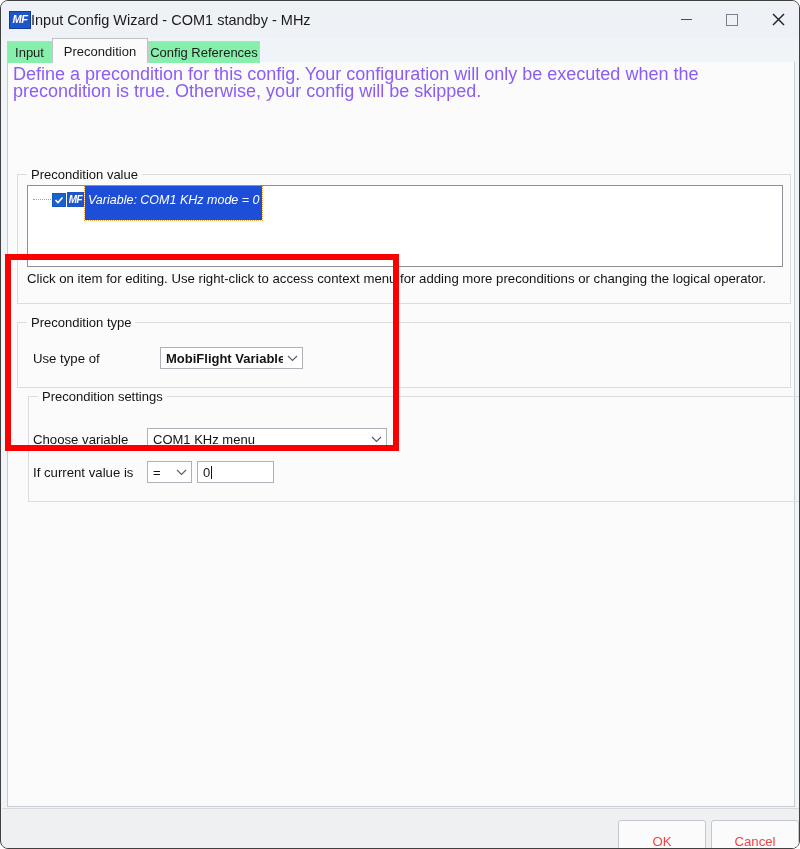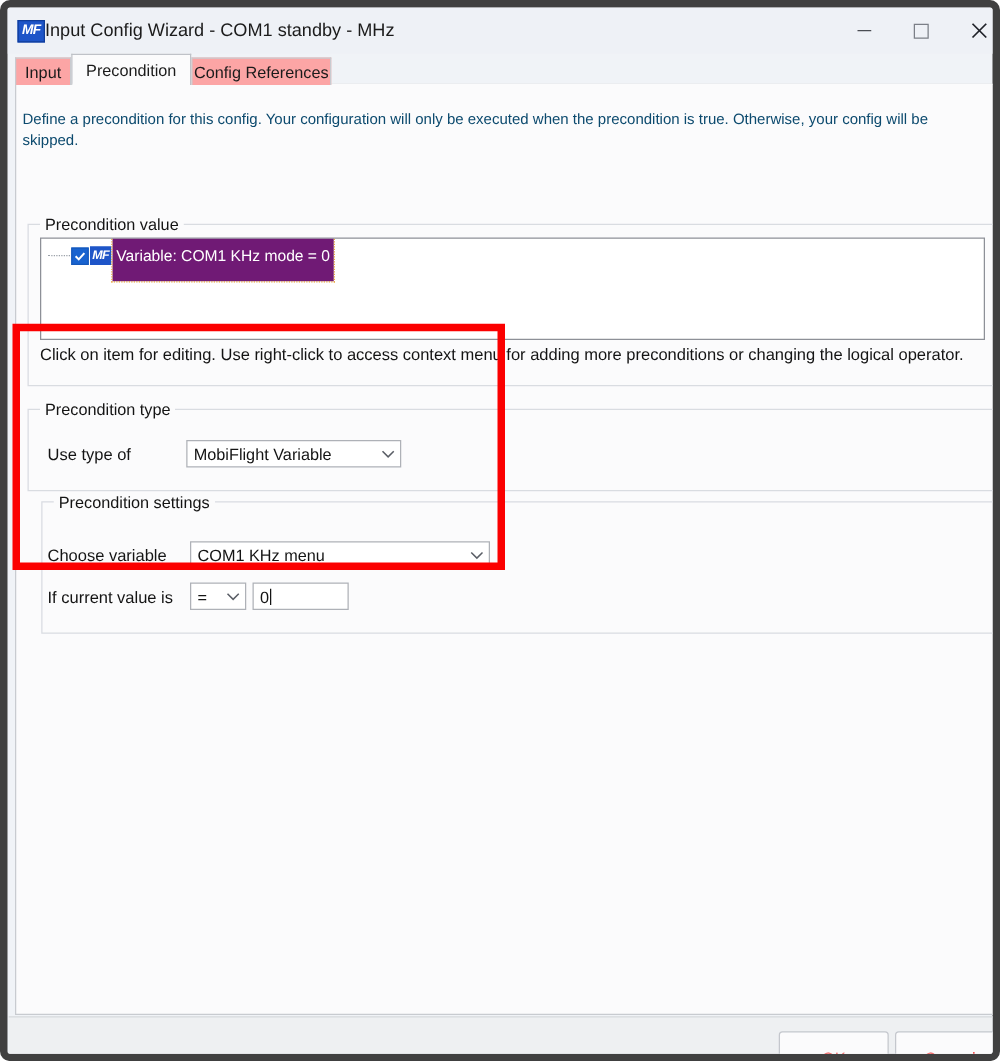--- a/index.html
+++ b/index.html
@@ -8,21 +8,21 @@
     width: 800px; height: 849px;
     background: #ffffff;
     font-family: "Liberation Sans", sans-serif;
     -webkit-font-smoothing: antialiased;
   }
 
   #window {
     position: relative;
     width: 800px; height: 849px;
     background: #f0f3f7;
-    border: 6px solid #404040;
+    border: 1px solid #404040;
     border-radius: 8px;
     overflow: hidden;
   }
 
   
   #titlebar {
     position: absolute; left: 0; top: 0;
     width: 800px; height: 37px;
     background: #eef1f6;
     display: flex; align-items: center;
@@ -75,21 +75,21 @@
   #tabstrip::after {
     content: ""; position: absolute; left: 0; bottom: 0;
     width: 788px; height: 1px; background: #c8cbd0;
   }
   .tab {
     position: absolute; bottom: 0;
     height: 22px;
     padding: 0 9px;
     display: flex; align-items: center;
     font-size: 13px; color: #1b1b1b;
-    background: #fca5a5;
+    background: #86efac;
     border: 1px solid #c8cbd0;
     border-bottom: none;
     white-space: nowrap;
     z-index: 1;
   }
   .tab.active {
     height: 25px;
     background: #fbfbfc;
     border-color: #bfc2c8;
     z-index: 3;
@@ -105,24 +105,24 @@
   
   #tabpage {
     position: absolute; left: 6px; top: 61px;
     width: 788px; height: 745px;
     background: #fbfbfc;
     border: 1px solid #c8cbd0;
     border-top: none;
   }
 
   #desc {
-    position: absolute; left: 5px; top: 20px;
+    position: absolute; left: 5px; top: 4px;
     width: 772px;
-    font-size: 12px; line-height: 17px;
-    color: #0c4a6e;
+    font-size: 18px; line-height: 17px;
+    color: #8b5cf6;
   }
 
   
   .group {
     position: absolute;
     border: 1px solid #d9dce1;
   }
   .group > .glabel {
     position: absolute; top: -8px; left: 9px;
     padding: 0 4px;
@@ -168,29 +168,30 @@
     flex: none;
     margin-left: 1px;
     display: flex; align-items: center; justify-content: center;
   }
   #tree-icon span {
     color: #ffffff; font-size: 10px;
     font-weight: bold; font-style: italic;
     letter-spacing: -0.5px; line-height: 1;
   }
   #tree-label {
-    background: #701a75;
+    background: #1d4ed8;
     color: #ffffff;
     font-size: 12.5px;
     line-height: 16px;
     padding: 12px 3px;
     margin-left: 1px;
     outline: 1px dotted #e8a33d;
     outline-offset: 0px;
     white-space: nowrap;
+    font-style: italic;
   }
 
   #list-hint {
     position: absolute; left: 9px; top: 96px;
     font-size: 13.2px; color: #141414;
     white-space: nowrap;
   }
 
   
   .flabel {
@@ -229,21 +230,21 @@
     font-size: 13px; color: #141414;
   }
   .textbox .caret {
     display: inline-block;
     width: 1px; height: 13px;
     background: #141414;
     margin-left: 1px;
   }
 
   #lbl-usetype   { left: 25px; top: 289px; width: 100px; }
-  #cmb-usetype   { left: 136px; top: 285px; width: 172px; }
+  #cmb-usetype   { left: 152px; top: 285px; width: 143px; font-weight: bold; }
 
   #lbl-variable  { left: 25px; top: 370px; width: 110px; }
   #cmb-variable  { left: 139px; top: 366px; width: 240px; }
 
   #lbl-curval    { left: 25px; top: 403px; width: 110px; }
   #cmb-operator  { left: 139px; top: 399px; width: 45px; }
   #txt-value     { left: 189px; top: 399px; width: 77px; }
 
   
   #annotation {

